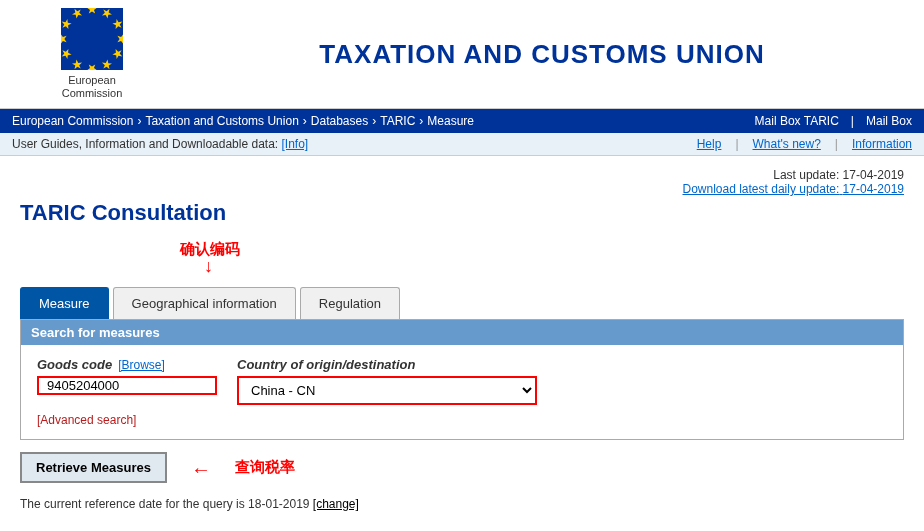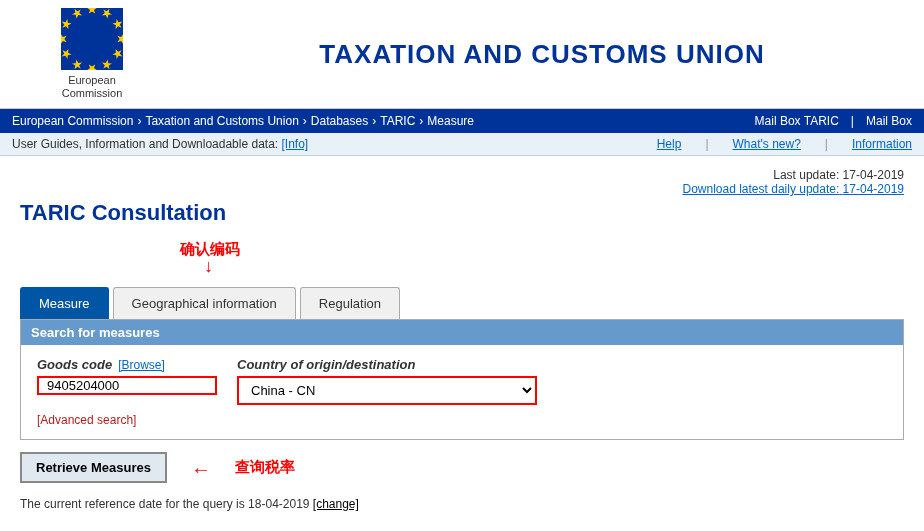--- a/index.html
+++ b/index.html
@@ -56,21 +56,21 @@
       background: #e8f0f8;
       padding: 4px 12px;
       display: flex;
       justify-content: space-between;
       align-items: center;
       font-size: 12px;
       border-bottom: 1px solid #c0d0e0;
     }
     .info-bar-left { color: #333; }
     .info-bar-left a { color: #0066cc; }
-    .info-bar-right { display: flex; gap: 20px; color: #333; }
+    .info-bar-right { display: flex; gap: 10px; color: #333; }
     .info-bar-right a { color: #0066cc; }
     .pipe { color: #999; margin: 0 4px; }
 
     
     .main-content { padding: 12px 20px 20px 20px; }
 
     .top-right-info {
       text-align: right;
       font-size: 12px;
       color: #333;
@@ -299,17 +299,17 @@
     <div class="advanced-search">[Advanced search]</div>
   </div>
 
   <div class="retrieve-area" style="margin-top:12px;gap:24px;">
     <button class="retrieve-button">Retrieve Measures</button>
     <span style="color:red; font-size:20px; vertical-align:middle;">←</span>
     <span class="red-annotation-text">查询税率</span>
   </div>
 
   <div class="bottom-note">
-    <span>The current reference date for the query is 18-04-2019</span>
+    <span>The current reference date for the query is 18-01-2019</span>
     <a href="#">[change]</a>
   </div>
 
 </div>
 
 </body></html>

